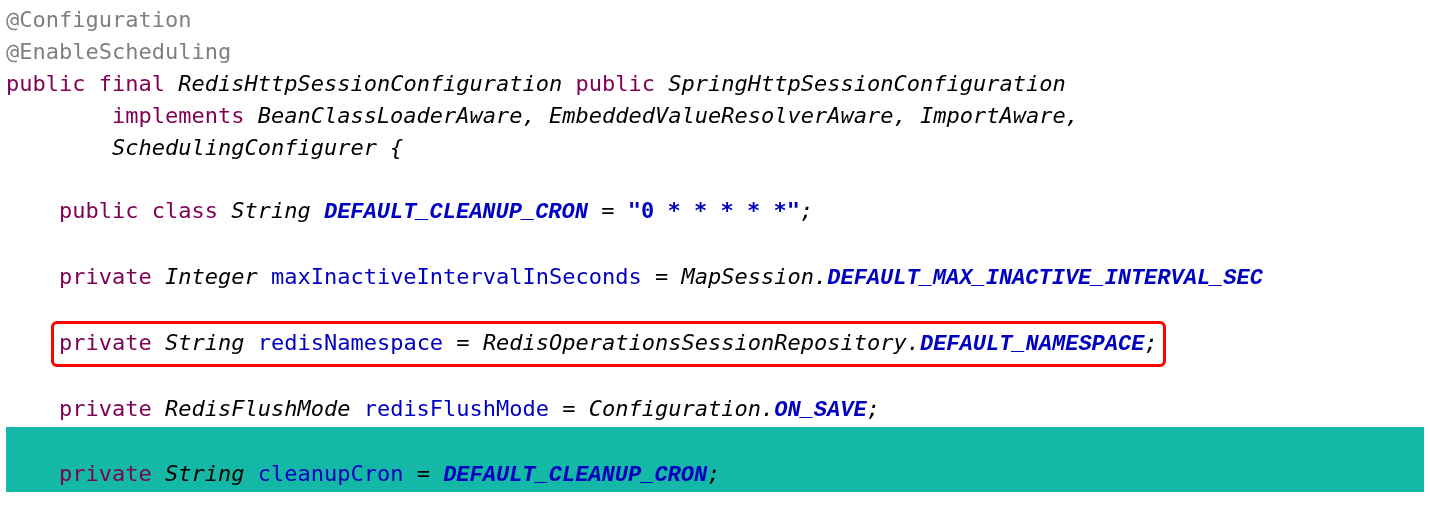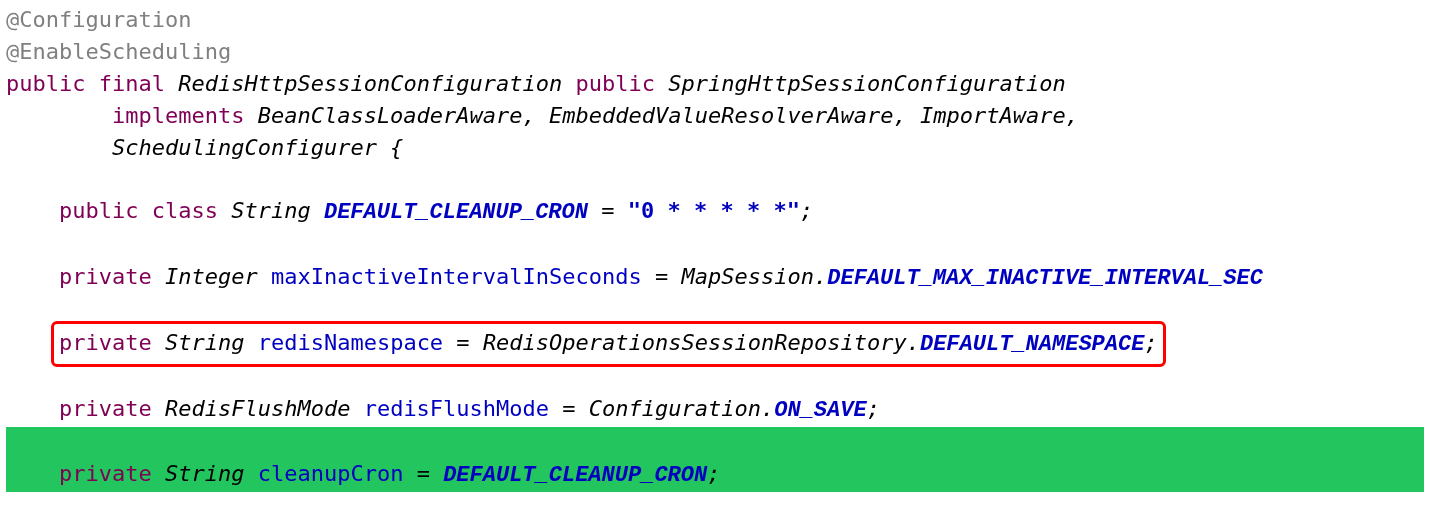--- a/index.html
+++ b/index.html
@@ -33,21 +33,21 @@
     position: absolute;
     left: -8px;
     right: -8px;
     top: -6px;
     bottom: -6px;
     border: 3px solid #ff0000;
     border-radius: 6px;
     pointer-events: none;
   }
   .sel-bg {
-    background: #22c55e;
+    background: #14b8a6;
     display: block;
     width: 100%;
   }
 </style>
 </head>
 <body>
 
 <pre class="code"><span class="ann">@Configuration</span>
 <span class="ann">@EnableScheduling</span>
 <span class="kw">public</span> <span class="kw">final</span> <span class="pln">RedisHttpSessionConfiguration</span> <span class="kw">public</span> <span class="pln">SpringHttpSessionConfiguration</span>

